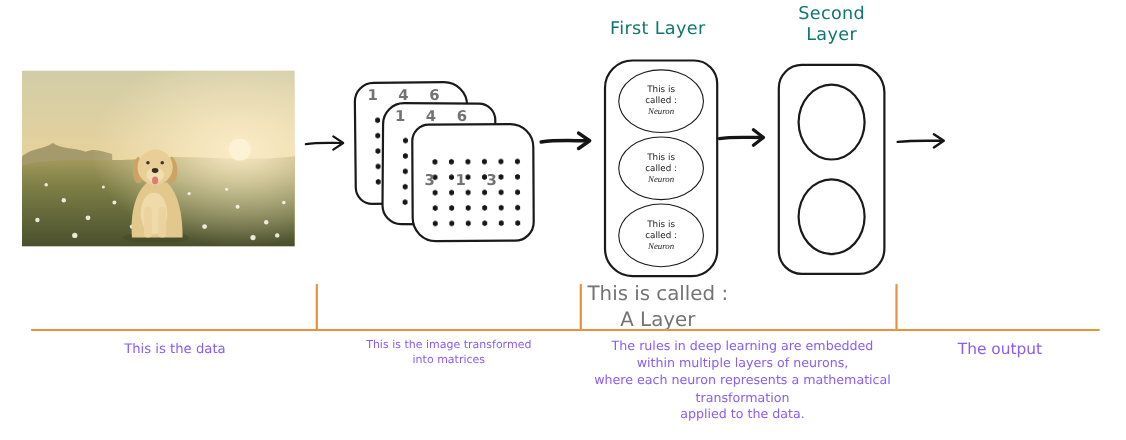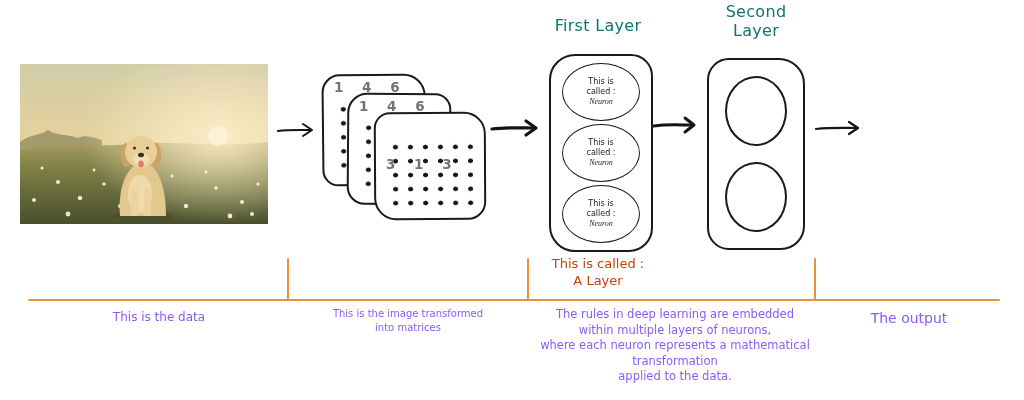--- a/index.html
+++ b/index.html
@@ -37,21 +37,21 @@
   .layer-box { position:absolute; background:#fff; border:2px solid #1a1a1a; }
   .box1 { left:549px; top:54px; width:104px; height:198px; border-radius:26px 22px 24px 26px;
           display:flex; flex-direction:column; align-items:center; justify-content:space-between; padding:7px 0; }
   .box2 { left:707px; top:58px; width:98px; height:192px; border-radius:22px 26px 24px 22px;
           display:flex; flex-direction:column; align-items:center; justify-content:space-evenly; }
   .neuron { width:78px; height:58px; border:1.8px solid #1a1a1a; border-radius:50%;
             display:flex; flex-direction:column; align-items:center; justify-content:center;
             font-size:8px; line-height:1.25; text-align:center; background:#fff; }
   .neuron .nname { font-family:Liberation Serif, serif; font-style:italic; font-size:8px; }
   .cell2 { width:62px; height:70px; border:2px solid #1a1a1a; border-radius:50%; background:#fff; }
-  .layer-caption { left:533px; top:256px; width:130px; text-align:center; font-size:13px; line-height:1.3; color:#c2410c; }
+  .layer-caption { left:533px; top:256px; width:130px; text-align:center; font-size:18px; line-height:1.3; color:#737373; }
 
   
   .output-text { left:872px; top:121px; width:146px; font-size:13.5px; font-weight:600; color:#1a1a1a; }
 
   
   .accent-bg { background:#E8923C; }
   .divider-line { left:28px; top:299px; width:972px; height:2.4px; border-radius:2px; }
   .tick { width:2.4px; height:42px; top:258px; border-radius:2px; }
   .tick1 { left:287px; } .tick2 { left:527px; } .tick3 { left:814px; }
   .ann { color:#8b5cf6; text-align:center; line-height:1.35; }

